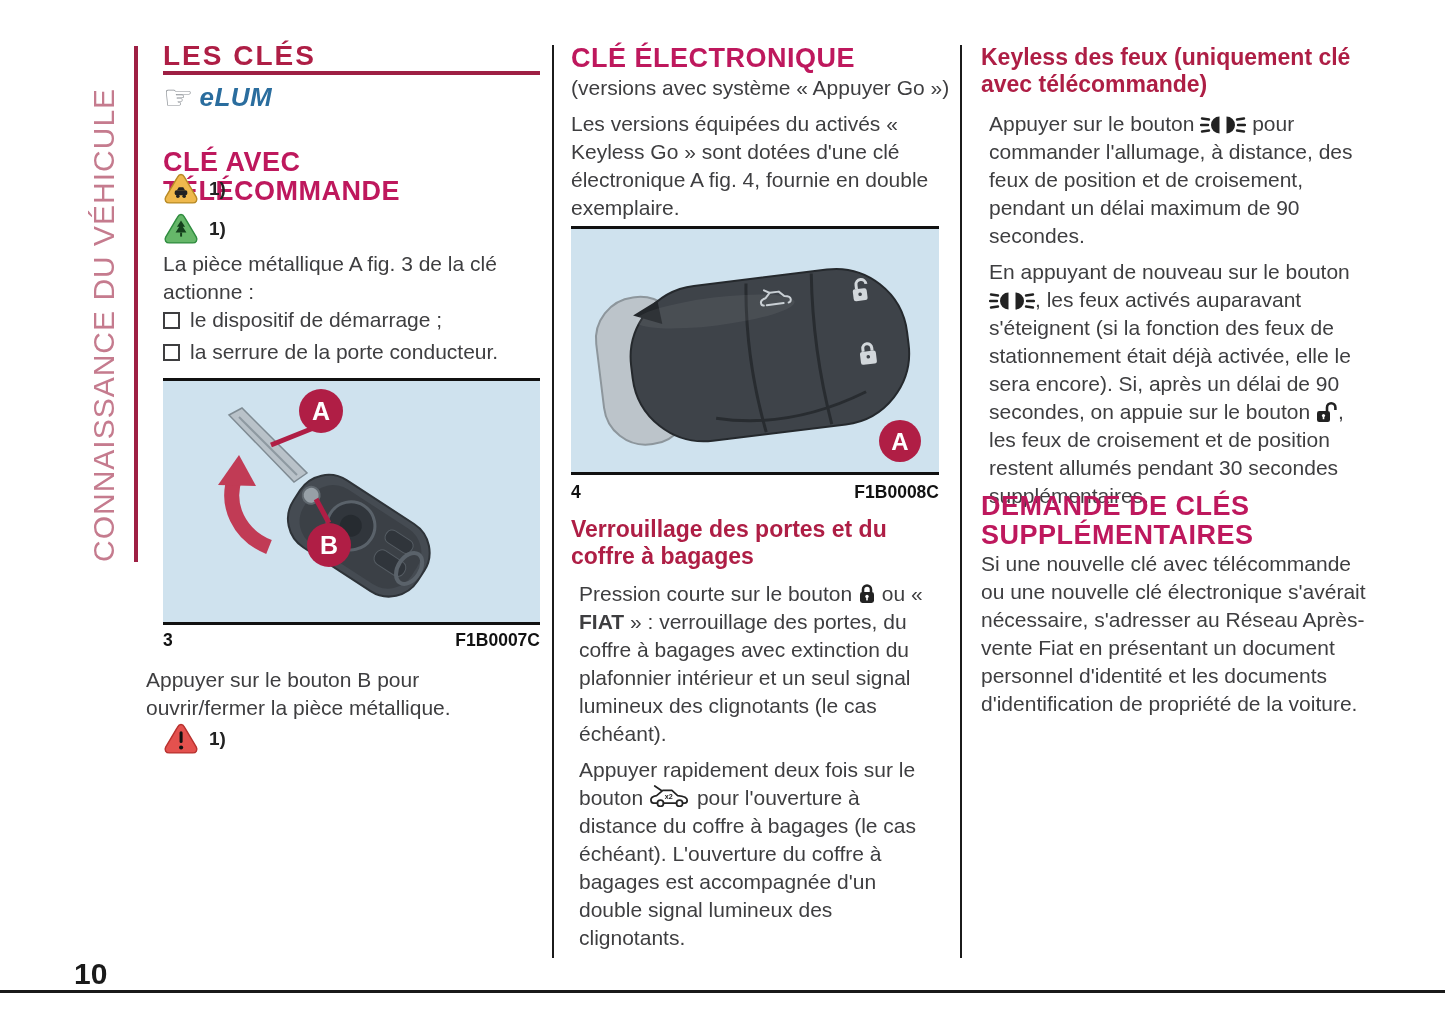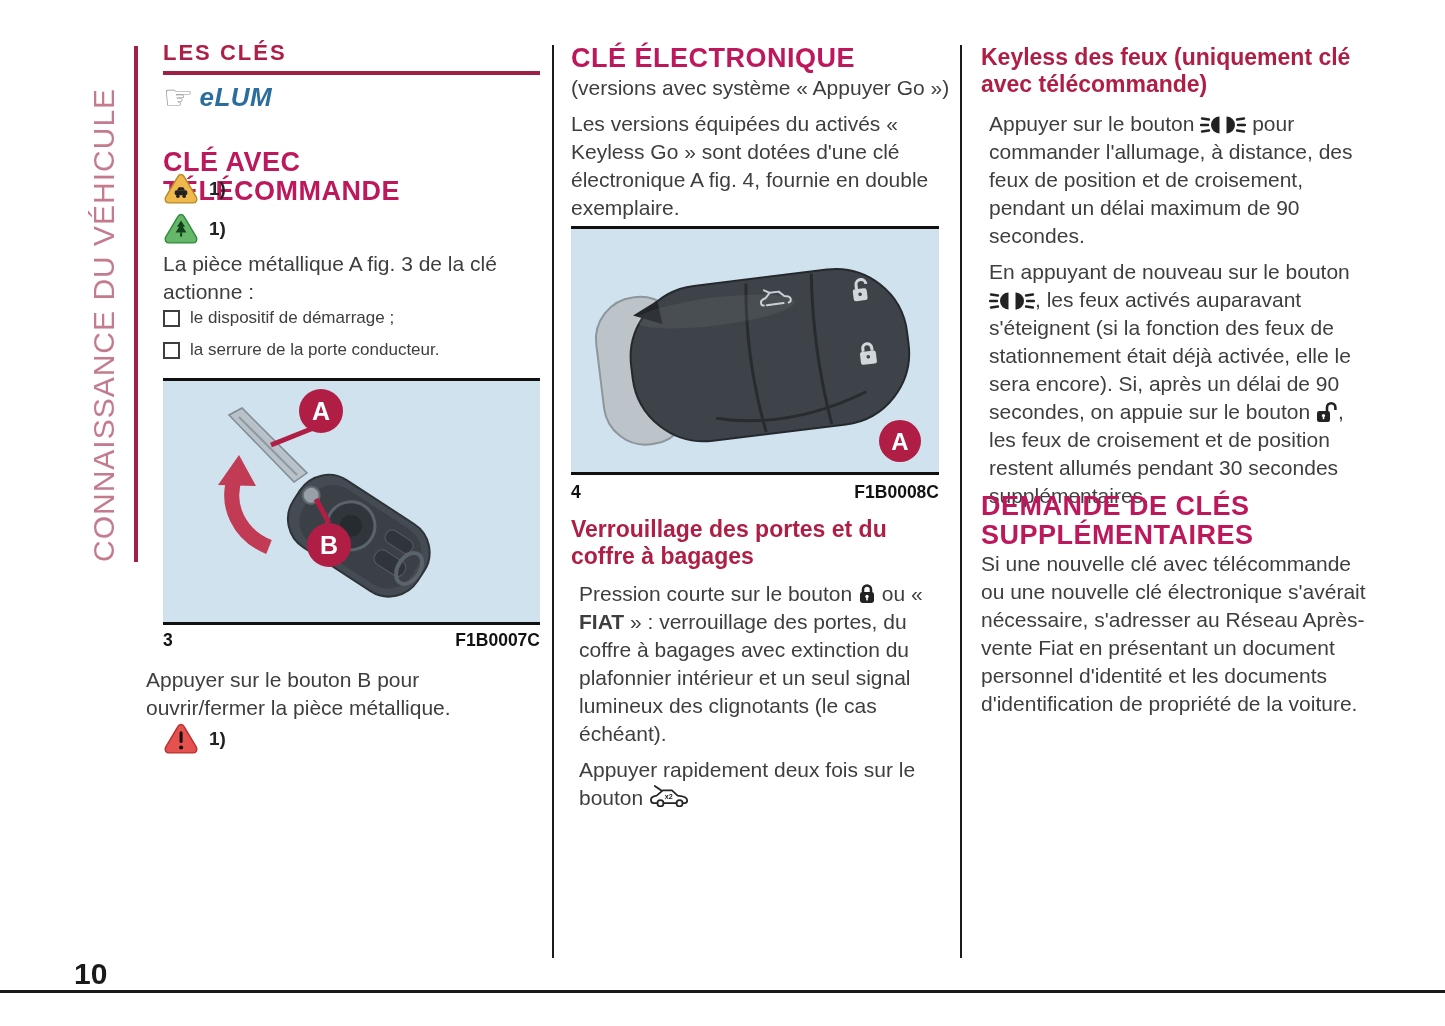--- a/index.html
+++ b/index.html
@@ -17,42 +17,42 @@
     writing-mode:vertical-rl;transform:rotate(180deg);
     font-size:30px;letter-spacing:1px;color:#c57b8e;
     display:flex;align-items:center;justify-content:flex-start;
     white-space:nowrap;
   }
   .sidebar-rule{left:134px;top:46px;width:4px;height:516px;background:#9e2044;}
   .divider{width:2px;top:45px;height:913px;background:#1b1b1b;}
   .d1{left:552px;} .d2{left:960px;}
 
   
-  .title-main{font-size:22px;font-weight:bold;color:#ae1e45;letter-spacing:2px;}
+  .title-main{font-size:28px;font-weight:bold;color:#ae1e45;letter-spacing:2px;}
   .rule-red{height:4px;background:#9e2044;}
   .h2{font-size:27px;font-weight:bold;color:#be185d;line-height:1.07;letter-spacing:.5px;}
   .h3{font-size:23px;font-weight:bold;color:#ae1e45;line-height:1.18;}
   .body-txt{font-size:21px;line-height:28px;color:#3e3e40;}
   .subtitle{font-size:21px;color:#3e3e40;}
   .figcap{display:flex;justify-content:space-between;font-weight:bold;font-size:17.5px;color:#111;}
   .page-num{font-size:30px;font-weight:bold;color:#1a1a1a;}
   .footer-rule{left:0;top:990px;width:1445px;height:3px;background:#191919;}
   .bold{font-weight:bold;}
 
   
   .elum{display:flex;align-items:center;gap:6px;}
   .elum .hand{font-size:34px;color:#8d9297;line-height:1;}
   .elum .elum-txt{font-size:26px;font-weight:bold;font-style:italic;color:#2a6d9e;letter-spacing:.5px;}
 
   
   .warnrow{display:flex;align-items:center;gap:10px;}
   .warnrow .ref{font-size:19px;font-weight:bold;color:#222;}
 
   
-  .bullet{display:flex;align-items:center;gap:10px;font-size:17px;}
+  .bullet{display:flex;align-items:center;gap:10px;font-size:21px;}
   .bullet .box{width:13px;height:13px;border:2.5px solid #3e3e40;flex:0 0 auto;}
 
   
   .figure{border-top:3px solid #111;border-bottom:3px solid #111;background:#cfe2ee;font-size:0;}
 
   
   .inl{display:inline-block;vertical-align:-4px;}
 </style>
 </head>
 <body>
@@ -209,21 +209,21 @@
   <p>
     <span>Appuyer rapidement deux fois sur le bouton </span><svg class="inl" width="42" height="25" viewBox="0 0 44 26">
         <g fill="none" stroke="#222" stroke-width="1.8" stroke-linejoin="round" stroke-linecap="round">
           <circle cx="12" cy="20" r="3.2"></circle>
           <circle cx="32" cy="20" r="3.2"></circle>
           <path d="M8.8 20 h-4 q-2.8 0 -2.8 -3.5 q0 -3.5 6 -4.5 l6.5 -5.5 h9.5 l6 5.5 q10 .8 10 5 q0 3 -2.5 3 h-2"></path>
           <path d="M15.2 20 h13.6"></path>
           <path d="M13 6.8 l-7 -4.8"></path>
         </g>
         <text x="16.5" y="15.5" font-size="7.5" font-weight="bold" fill="#222" font-family="Liberation Sans, sans-serif">x2</text>
-      </svg>
+      </svg><span> pour l'ouverture à distance du coffre à bagages (le cas échéant). L'ouverture du coffre à bagages est accompagnée d'un double signal lumineux des clignotants.</span>
   </p>
 </div>
 
 <div class="abs h3" style="left:981px;top:44px;width:392px;">Keyless des feux (uniquement clé avec télécommande)</div>
 
 <div class="abs body-txt" style="left:981px;top:102px;width:386px;">
   <p>
     <span>Appuyer sur le bouton </span><svg class="inl" width="46" height="20" viewBox="0 0 46 20">
         <g stroke="#222" stroke-width="2.4" stroke-linecap="round">
           <line x1="2" y1="3.5" x2="9" y2="4.5"></line>

